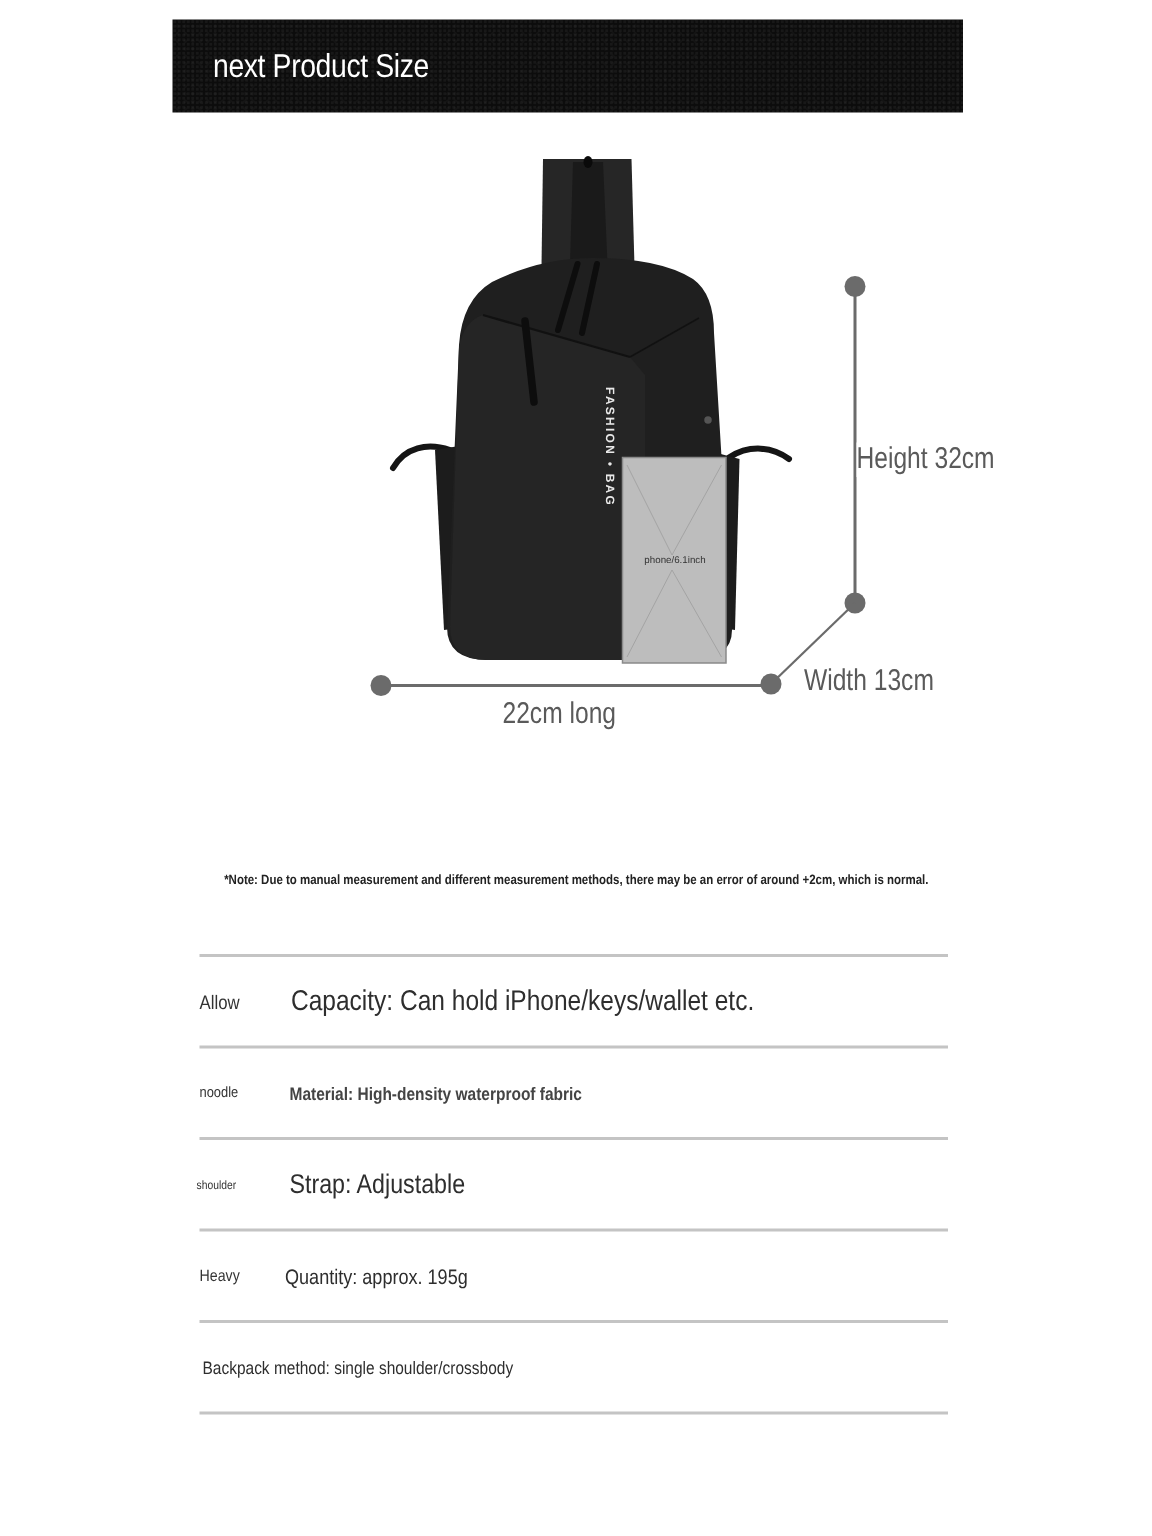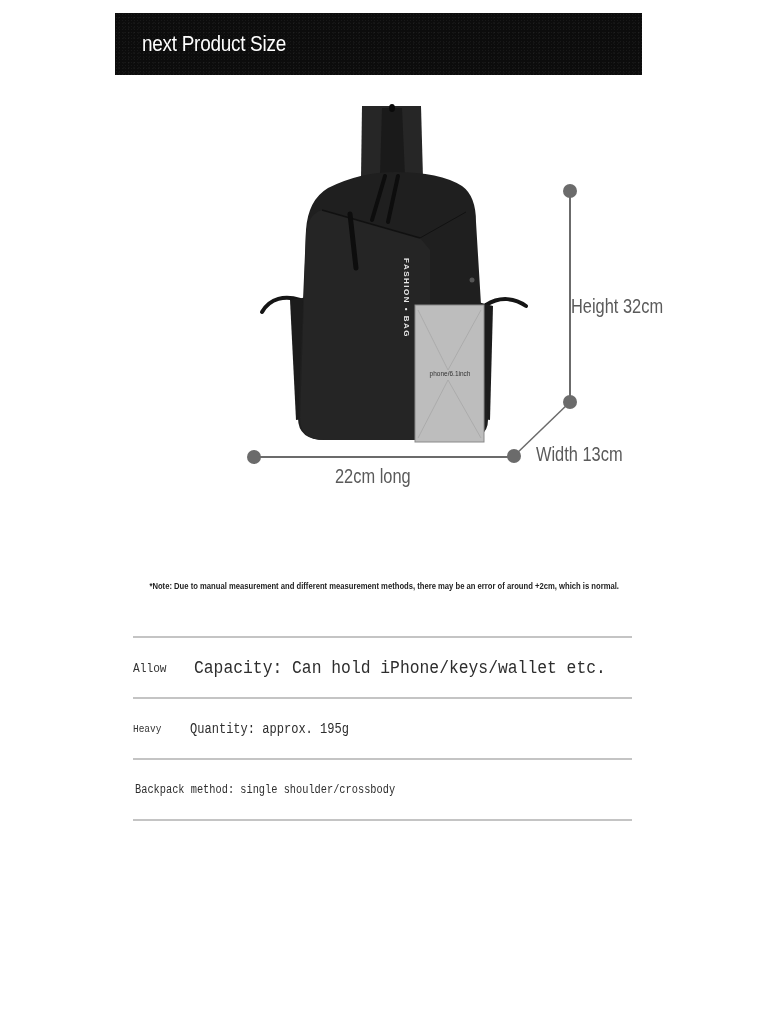--- a/index.html
+++ b/index.html
@@ -109,21 +109,20 @@
     .spec-table {
       position: absolute;
       left: 133px;
       top: 636px;
       width: 499px;
     }
     .spec-row {
       position: relative;
       height: 59px;
       border-top: 2px solid #c4c4c4;
-      font-family: Liberation Mono, monospace;
     }
     .spec-row:last-child {
       border-bottom: 2px solid #c4c4c4;
     }
     .spec-key {
       position: absolute;
       left: 0;
       top: 50%;
       transform: translateY(-50%) scaleX(0.86);
       transform-origin: left center;
@@ -204,20 +203,28 @@
 
 <div class="note">
   <span>*Note: Due to manual measurement and different measurement methods, there may be an error of around +2cm, which is normal.</span>
 </div>
 
 <div class="spec-table">
   <div class="spec-row r0">
     <span class="spec-key">Allow</span>
     <span class="spec-val">Capacity: Can hold iPhone/keys/wallet etc.</span>
   </div>
+  <div class="spec-row r1">
+    <span class="spec-key">noodle</span>
+    <span class="spec-val">Material: High-density waterproof fabric</span>
+  </div>
+  <div class="spec-row r2">
+    <span class="spec-key">shoulder</span>
+    <span class="spec-val">Strap: Adjustable</span>
+  </div>
   <div class="spec-row r3">
     <span class="spec-key">Heavy</span>
     <span class="spec-val">Quantity: approx. 195g</span>
   </div>
   <div class="spec-row r4">
     <span class="spec-key"></span>
     <span class="spec-val">Backpack method: single shoulder/crossbody</span>
   </div>
 </div>
 

